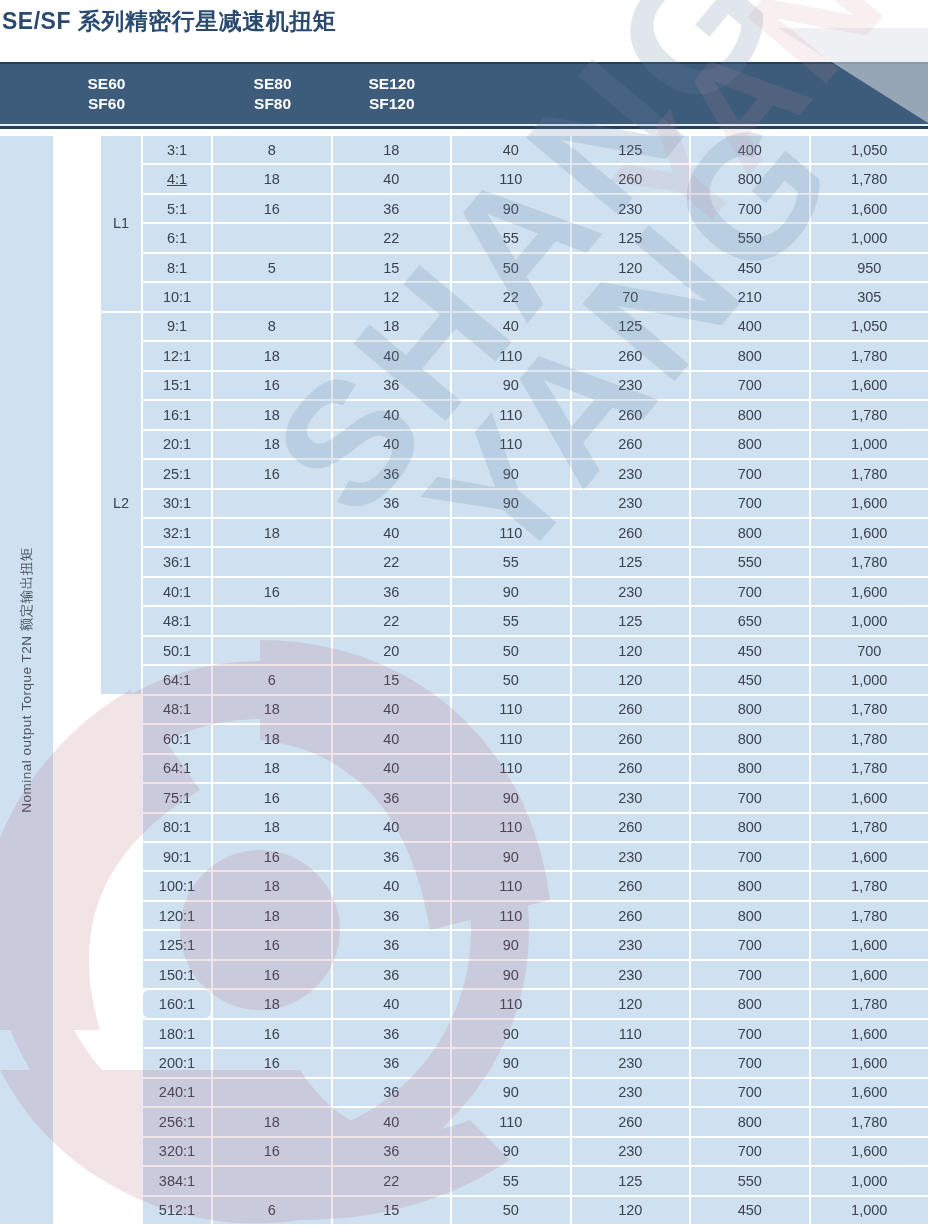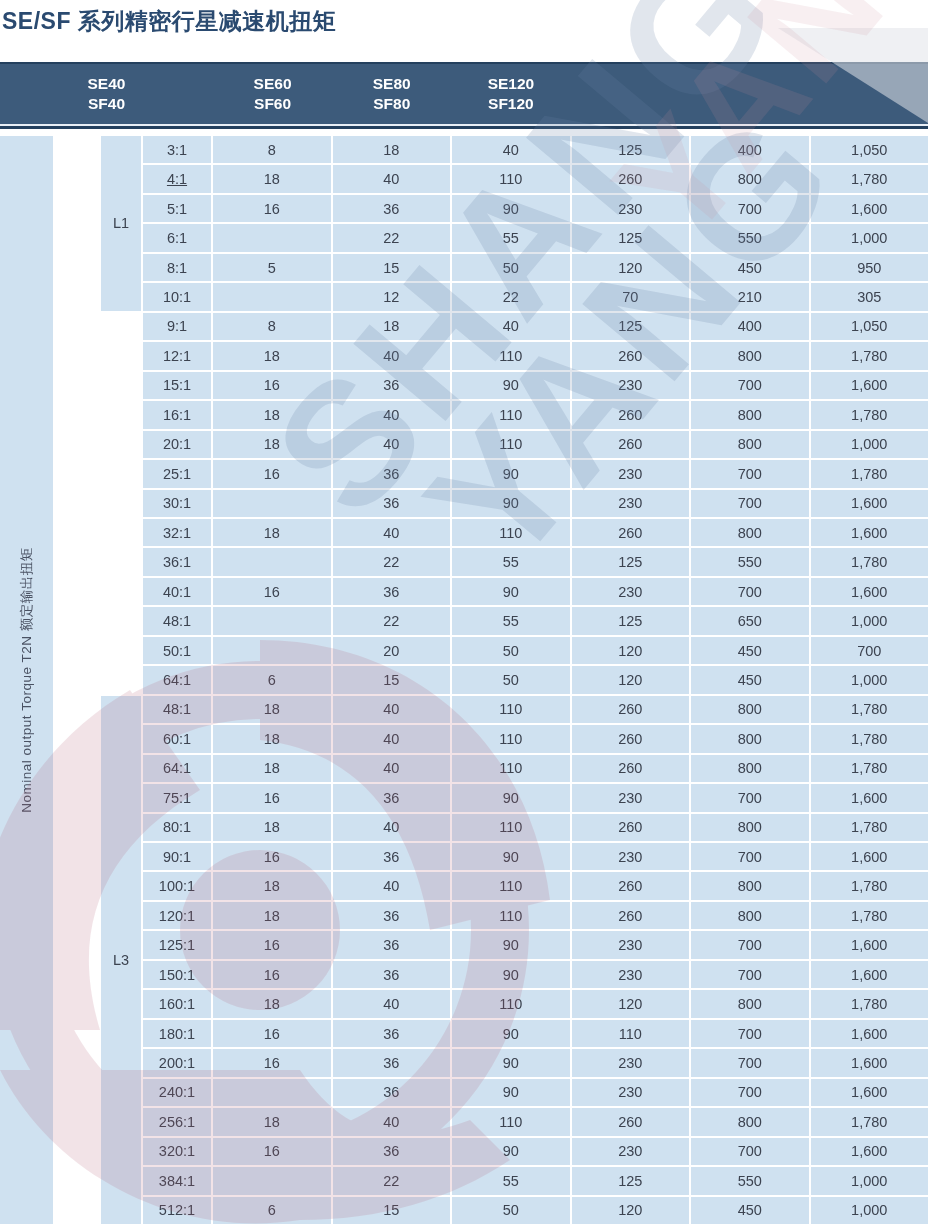--- a/index.html
+++ b/index.html
@@ -96,24 +96,20 @@
 </head>
 <body>
 
 <div class="page" style="--header-bg: #3d5b7b; --header-border: #24405e; --cell-bg: #cfe1f0; --cell-text: #3c4350; --title-color: #2a4a70; --page-bg: #ffffff;">
 
   <div class="title">SE/SF 系列精密行星减速机扭矩</div>
 
   <div class="header">
     <div class="header-topline"></div>
     <div class="header-band">
-      <div class="model-col">
-        <span>SE40</span>
-        <span>SF40</span>
-      </div>
       <div class="model-col">
         <span>SE60</span>
         <span>SF60</span>
       </div>
       <div class="model-col">
         <span>SE80</span>
         <span>SF80</span>
       </div>
       <div class="model-col">
         <span>SE120</span>
@@ -165,20 +161,21 @@
       <div class="cell value-cell" style="grid-area: 5 / 8;">120</div>
       <div class="cell value-cell" style="grid-area: 5 / 9;">450</div>
       <div class="cell value-cell" style="grid-area: 5 / 10;">950</div>
       <div class="cell ratio-cell" style="grid-area: 6 / 4;">10:1</div>
       <div class="cell value-cell" style="grid-area: 6 / 5;"></div>
       <div class="cell value-cell" style="grid-area: 6 / 6;">12</div>
       <div class="cell value-cell" style="grid-area: 6 / 7;">22</div>
       <div class="cell value-cell" style="grid-area: 6 / 8;">70</div>
       <div class="cell value-cell" style="grid-area: 6 / 9;">210</div>
       <div class="cell value-cell" style="grid-area: 6 / 10;">305</div>
+      <div class="cell group-cell" style="grid-area: 7 / 3 / span 13;">L2</div>
       <div class="cell ratio-cell" style="grid-area: 7 / 4;">9:1</div>
       <div class="cell value-cell" style="grid-area: 7 / 5;">8</div>
       <div class="cell value-cell" style="grid-area: 7 / 6;">18</div>
       <div class="cell value-cell" style="grid-area: 7 / 7;">40</div>
       <div class="cell value-cell" style="grid-area: 7 / 8;">125</div>
       <div class="cell value-cell" style="grid-area: 7 / 9;">400</div>
       <div class="cell value-cell" style="grid-area: 7 / 10;">1,050</div>
       <div class="cell ratio-cell" style="grid-area: 8 / 4;">12:1</div>
       <div class="cell value-cell" style="grid-area: 8 / 5;">18</div>
       <div class="cell value-cell" style="grid-area: 8 / 6;">40</div>
@@ -256,21 +253,20 @@
       <div class="cell value-cell" style="grid-area: 18 / 8;">120</div>
       <div class="cell value-cell" style="grid-area: 18 / 9;">450</div>
       <div class="cell value-cell" style="grid-area: 18 / 10;">700</div>
       <div class="cell ratio-cell" style="grid-area: 19 / 4;">64:1</div>
       <div class="cell value-cell" style="grid-area: 19 / 5;">6</div>
       <div class="cell value-cell" style="grid-area: 19 / 6;">15</div>
       <div class="cell value-cell" style="grid-area: 19 / 7;">50</div>
       <div class="cell value-cell" style="grid-area: 19 / 8;">120</div>
       <div class="cell value-cell" style="grid-area: 19 / 9;">450</div>
       <div class="cell value-cell" style="grid-area: 19 / 10;">1,000</div>
-      <div class="cell group-cell" style="grid-area: 20 / 3 / span 18;">L3</div>
       <div class="cell ratio-cell" style="grid-area: 20 / 4;">48:1</div>
       <div class="cell value-cell" style="grid-area: 20 / 5;">18</div>
       <div class="cell value-cell" style="grid-area: 20 / 6;">40</div>
       <div class="cell value-cell" style="grid-area: 20 / 7;">110</div>
       <div class="cell value-cell" style="grid-area: 20 / 8;">260</div>
       <div class="cell value-cell" style="grid-area: 20 / 9;">800</div>
       <div class="cell value-cell" style="grid-area: 20 / 10;">1,780</div>
       <div class="cell ratio-cell" style="grid-area: 21 / 4;">60:1</div>
       <div class="cell value-cell" style="grid-area: 21 / 5;">18</div>
       <div class="cell value-cell" style="grid-area: 21 / 6;">40</div>
@@ -327,21 +323,21 @@
       <div class="cell value-cell" style="grid-area: 28 / 8;">230</div>
       <div class="cell value-cell" style="grid-area: 28 / 9;">700</div>
       <div class="cell value-cell" style="grid-area: 28 / 10;">1,600</div>
       <div class="cell ratio-cell" style="grid-area: 29 / 4;">150:1</div>
       <div class="cell value-cell" style="grid-area: 29 / 5;">16</div>
       <div class="cell value-cell" style="grid-area: 29 / 6;">36</div>
       <div class="cell value-cell" style="grid-area: 29 / 7;">90</div>
       <div class="cell value-cell" style="grid-area: 29 / 8;">230</div>
       <div class="cell value-cell" style="grid-area: 29 / 9;">700</div>
       <div class="cell value-cell" style="grid-area: 29 / 10;">1,600</div>
-      <div class="cell ratio-cell" style="grid-area: 30 / 4;">160:1</div>
+      <div class="cell ratio-cell" style="grid-area: 30 / 4; border-radius: 6px;">160:1</div>
       <div class="cell value-cell" style="grid-area: 30 / 5;">18</div>
       <div class="cell value-cell" style="grid-area: 30 / 6;">40</div>
       <div class="cell value-cell" style="grid-area: 30 / 7;">110</div>
       <div class="cell value-cell" style="grid-area: 30 / 8;">120</div>
       <div class="cell value-cell" style="grid-area: 30 / 9;">800</div>
       <div class="cell value-cell" style="grid-area: 30 / 10;">1,780</div>
       <div class="cell ratio-cell" style="grid-area: 31 / 4;">180:1</div>
       <div class="cell value-cell" style="grid-area: 31 / 5;">16</div>
       <div class="cell value-cell" style="grid-area: 31 / 6;">36</div>
       <div class="cell value-cell" style="grid-area: 31 / 7;">90</div>

